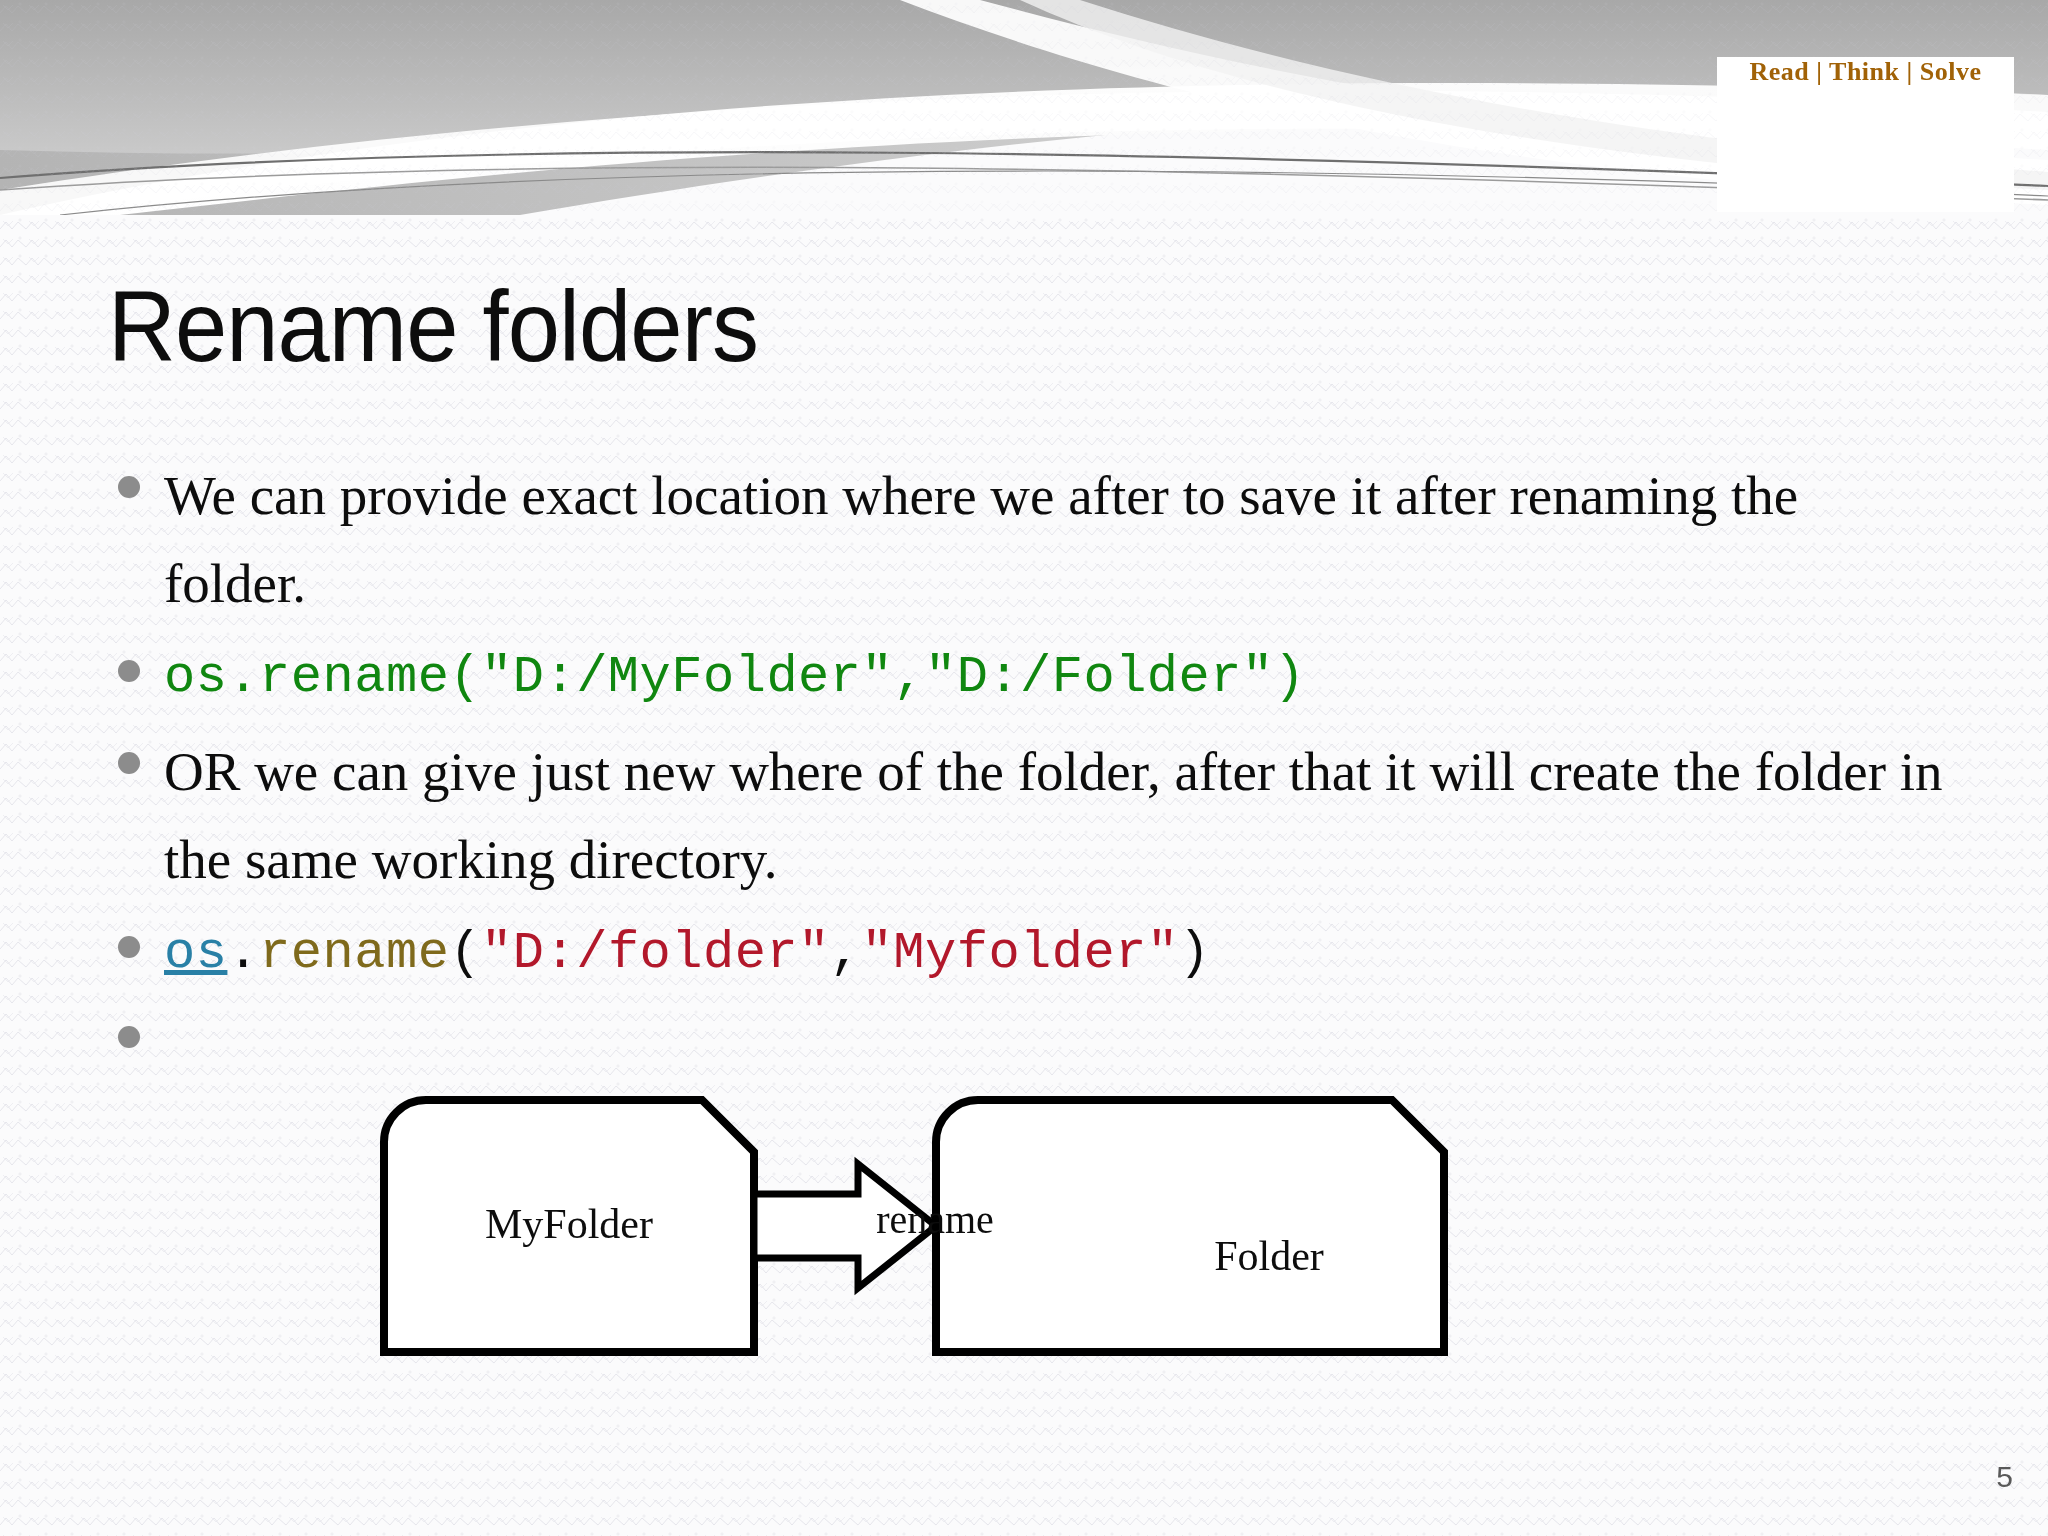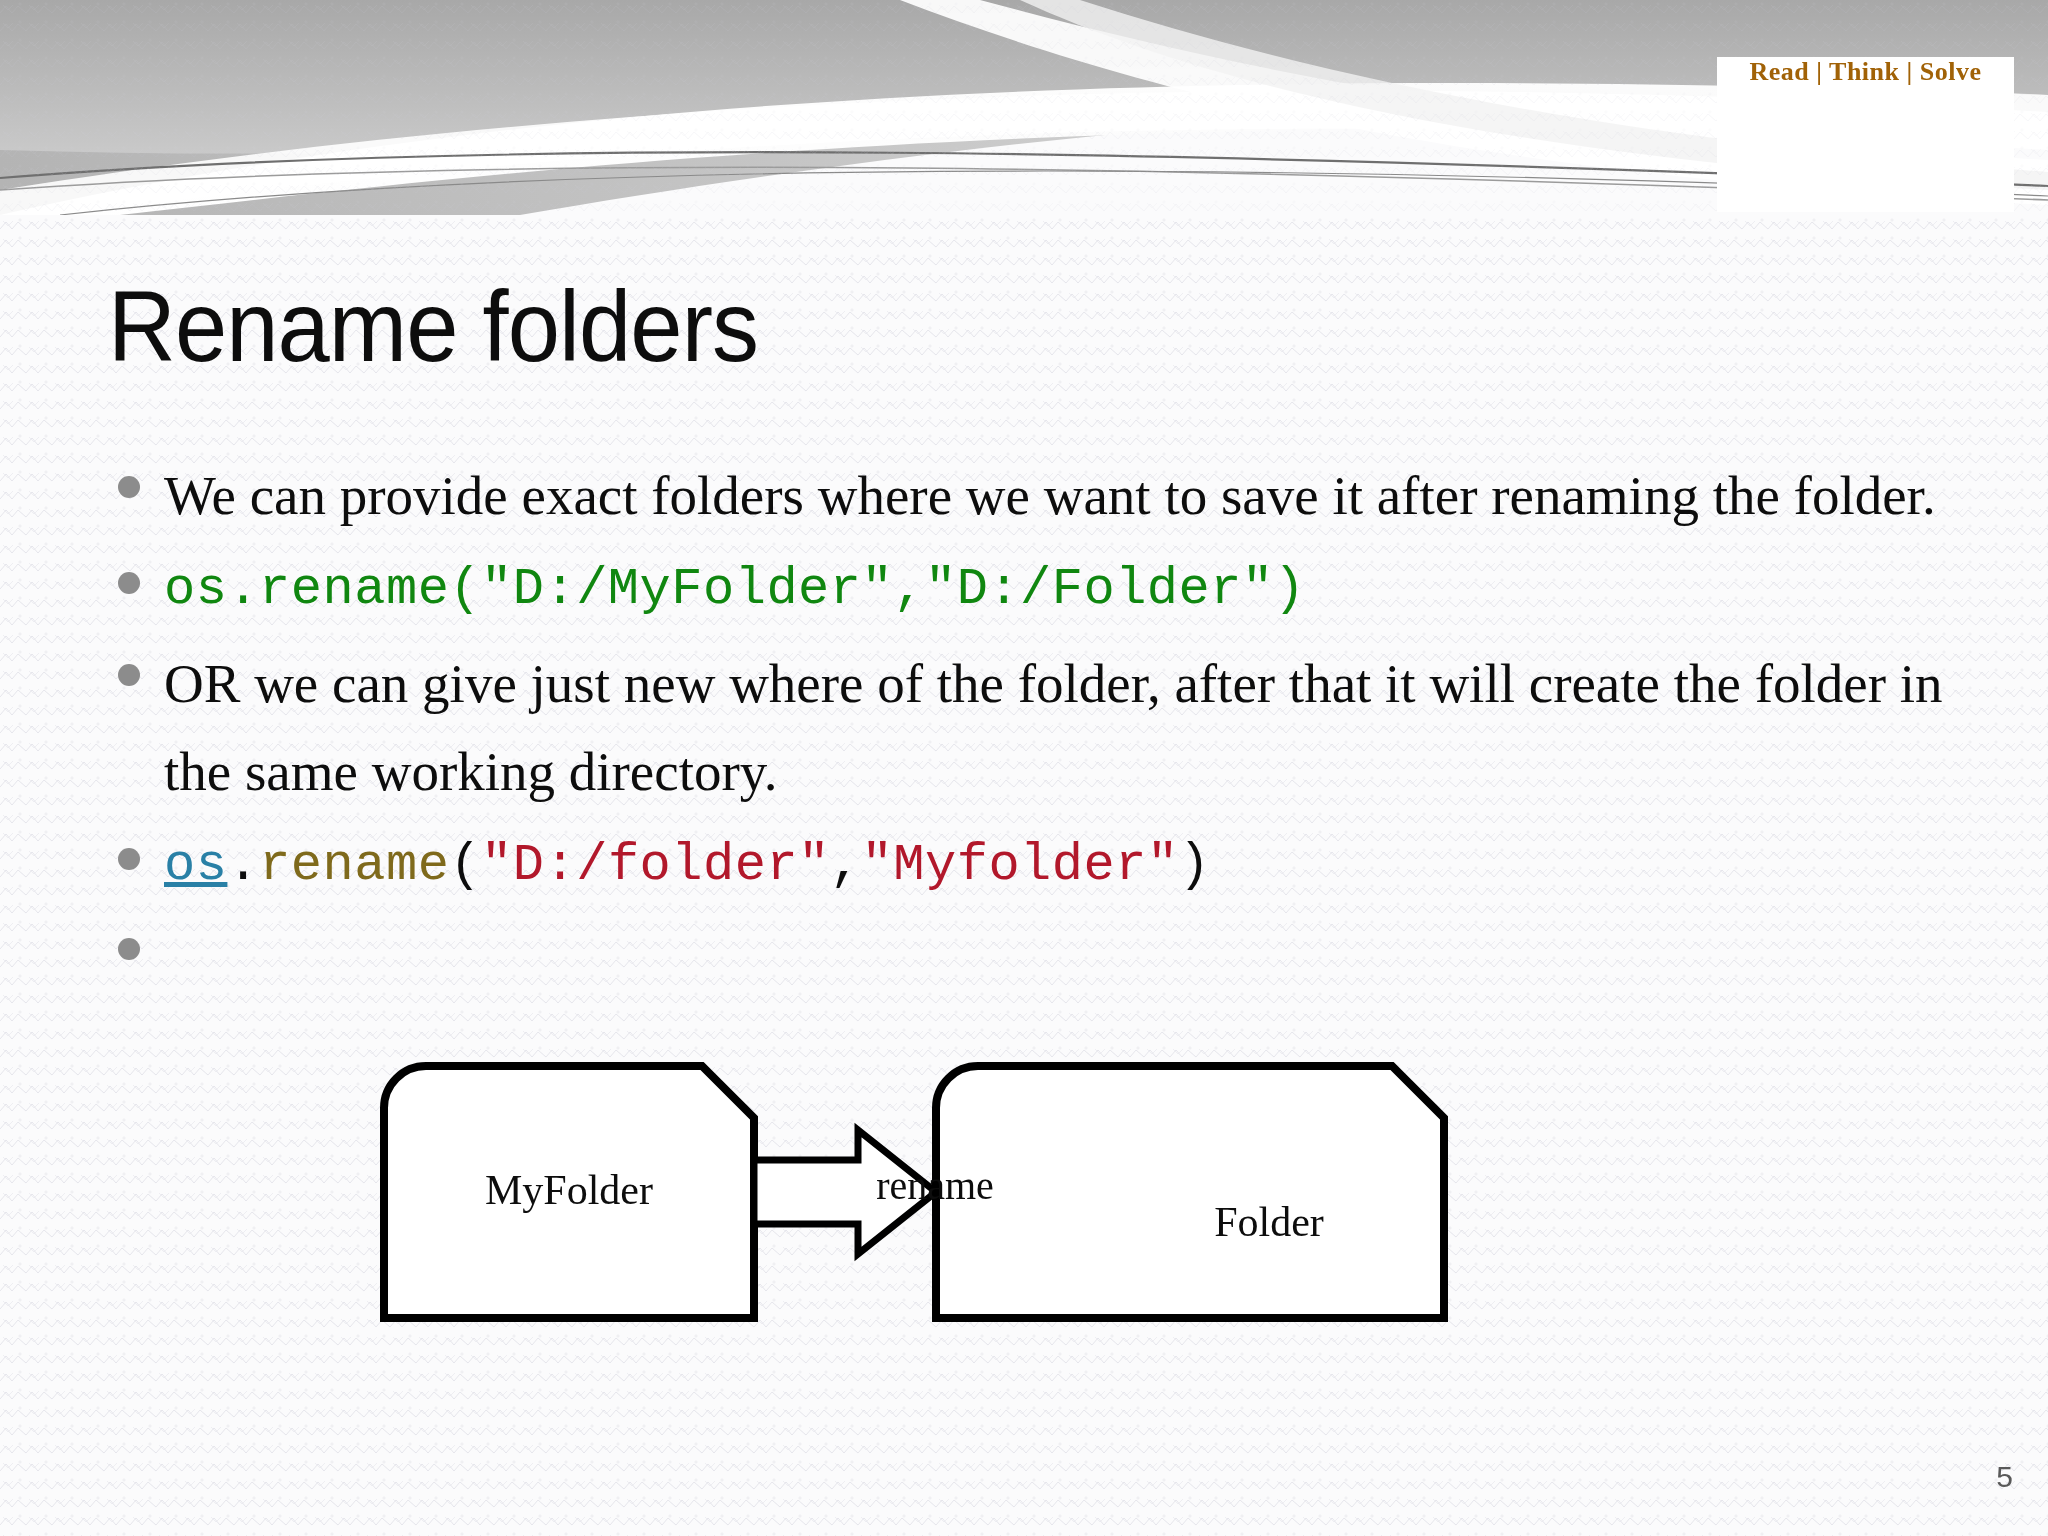--- a/index.html
+++ b/index.html
@@ -127,21 +127,21 @@
 
   .tok-green  { color: #108710; }
   .tok-blue   { color: #2980a6; text-decoration: underline; }
   .tok-olive  { color: #7f6a1c; }
   .tok-red    { color: #b2182b; }
   .tok-plain  { color: #0d0d0d; }
 
   
   .diagram {
     position: absolute;
-    top: 1062px;
+    top: 1096px;
     left: 380px;
     width: 1120px;
     height: 260px;
     z-index: 5;
   }
   .shape-label {
     position: absolute;
     font-family: "Liberation Serif", "DejaVu Serif", serif;
     font-size: 42px;
     color: #0d0d0d;
@@ -214,21 +214,21 @@
   <div class="logo-box">
     <div class="logo-tag">Read | Think | Solve</div>
   </div>
 
   <div class="slide-title">Rename folders</div>
 
   <div class="body-list">
 
     <div class="bullet-row">
       <span class="bullet-dot"></span>
-      <span class="bullet-text">We can provide exact folders where we want to save it after renaming the folder.</span>
+      <span class="bullet-text">We can provide exact location where we after to save it after renaming the folder.</span>
     </div>
 
     <div class="bullet-row code">
       <span class="bullet-dot"></span>
       <span class="bullet-text code"><span class="tok-green">os.rename("D:/MyFolder","D:/Folder")</span></span>
     </div>
 
     <div class="bullet-row">
       <span class="bullet-dot"></span>
       <span class="bullet-text">OR we can give just new where of the folder, after that it will create the folder in the same working directory.</span>

